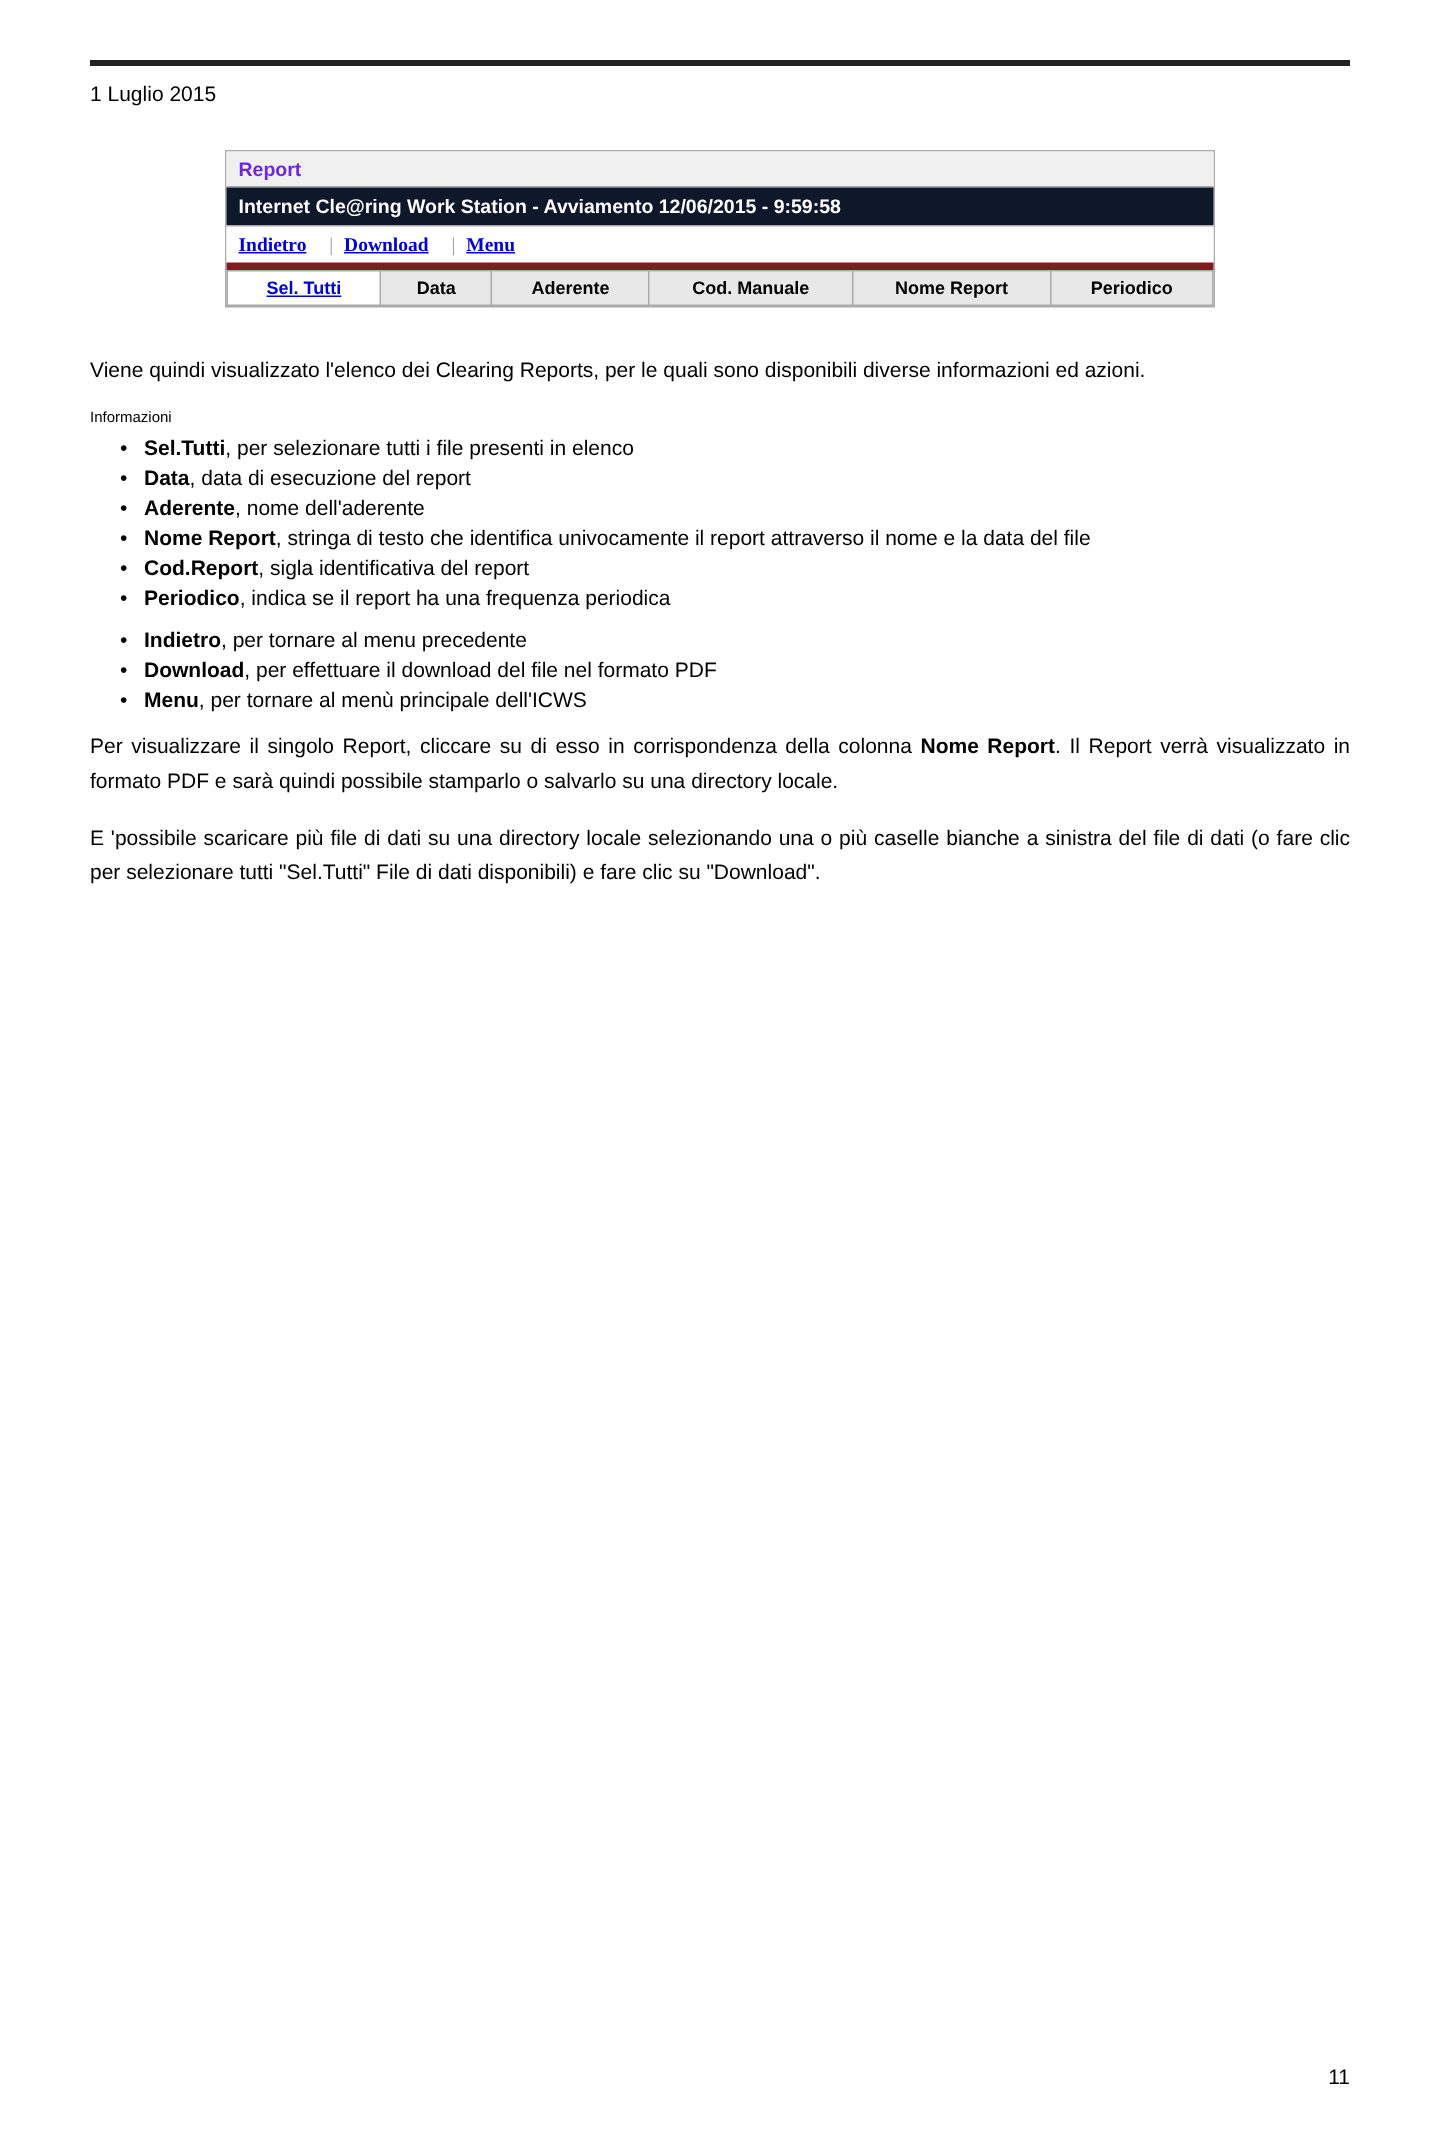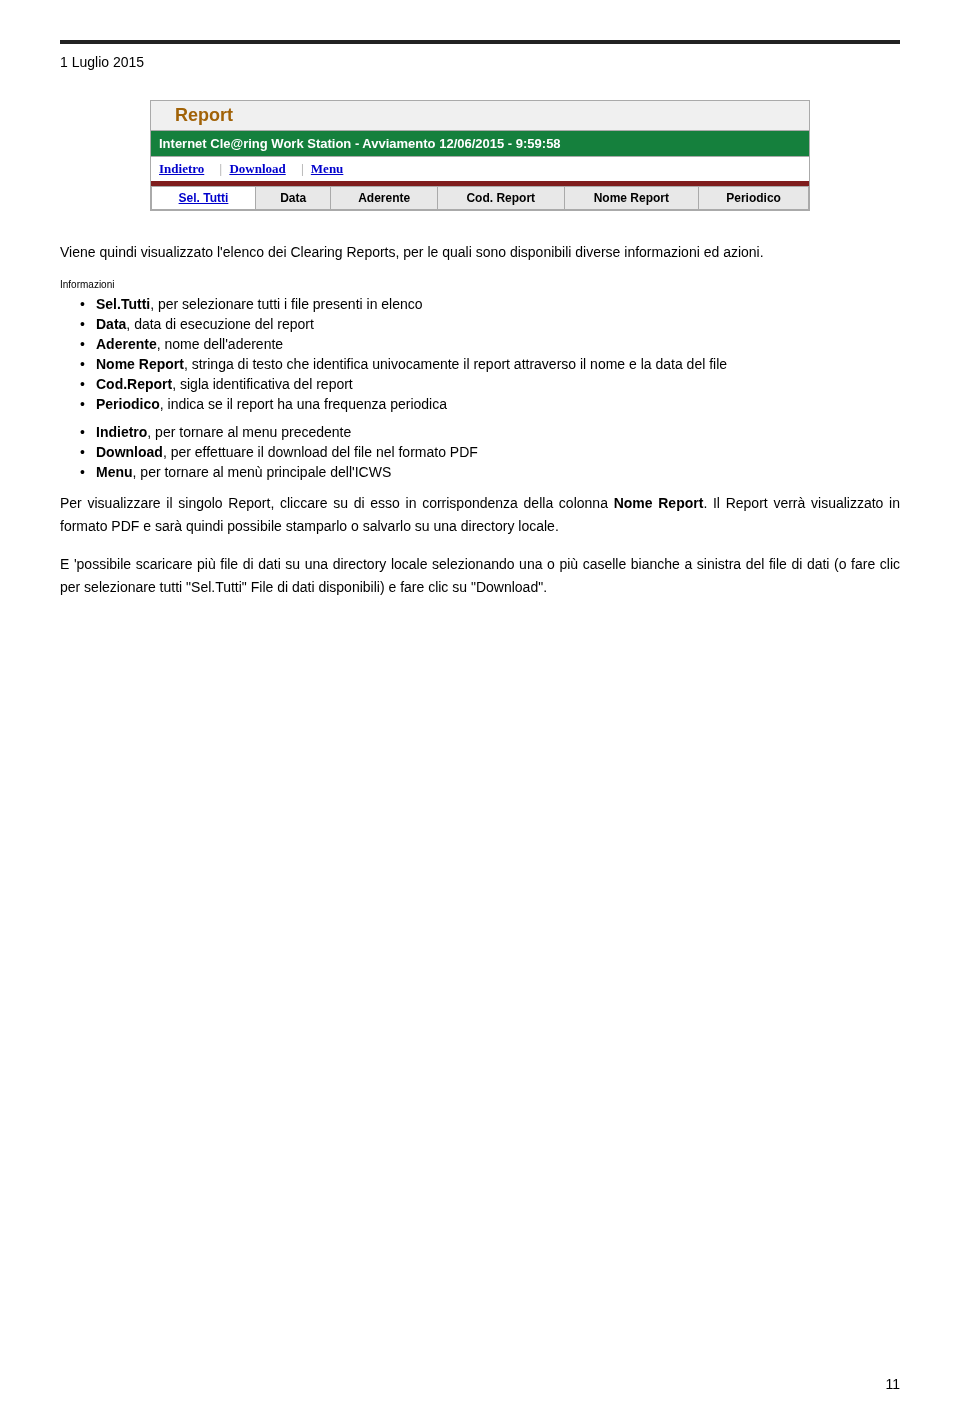--- a/index.html
+++ b/index.html
@@ -39,28 +39,28 @@
       justify-content: center;
       margin: 20px 0 30px 0;
     }
     .report-box {
       border: 1px solid #aaa;
       width: 660px;
       font-size: 13px;
     }
     .report-header {
       background: #f0f0f0;
-      padding: 4px 24px;
+      padding: 4px 8px;
       font-weight: bold;
-      font-size: 18px;
+      font-size: 13px;
       border-bottom: 1px solid #aaa;
-      color: #a16207;
+      color: #6d28d9;
     }
     .report-title-bar {
-      background: #15803d;
+      background: #0f172a;
       color: #fff;
       padding: 5px 8px;
       font-weight: bold;
       font-size: 13px;
     }
     .report-nav-bar {
       background: #fff;
       padding: 4px 8px;
       border-bottom: 5px solid #7f1d1d;
       border-top: 1px solid #aaa;
@@ -151,21 +151,21 @@
         <a>Download</a>
         <span>|</span>
         <a>Menu</a>
       </div>
       <table class="report-table">
         <thead>
           <tr>
             <th class="first-col">Sel. Tutti</th>
             <th>Data</th>
             <th>Aderente</th>
-            <th>Cod. Report</th>
+            <th>Cod. Manuale</th>
             <th>Nome Report</th>
             <th>Periodico</th>
           </tr>
         </thead>
       </table>
     </div>
   </div>
 
   <p class="body-text">Viene quindi visualizzato l'elenco dei Clearing Reports, per le quali sono disponibili diverse informazioni ed azioni.</p>
 

